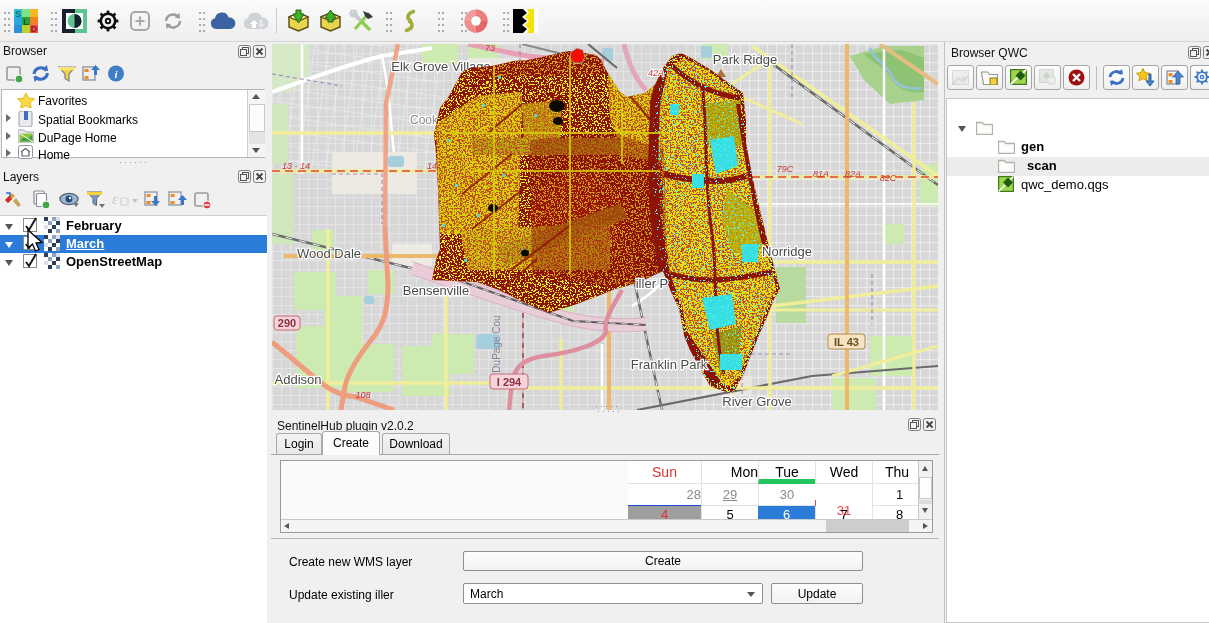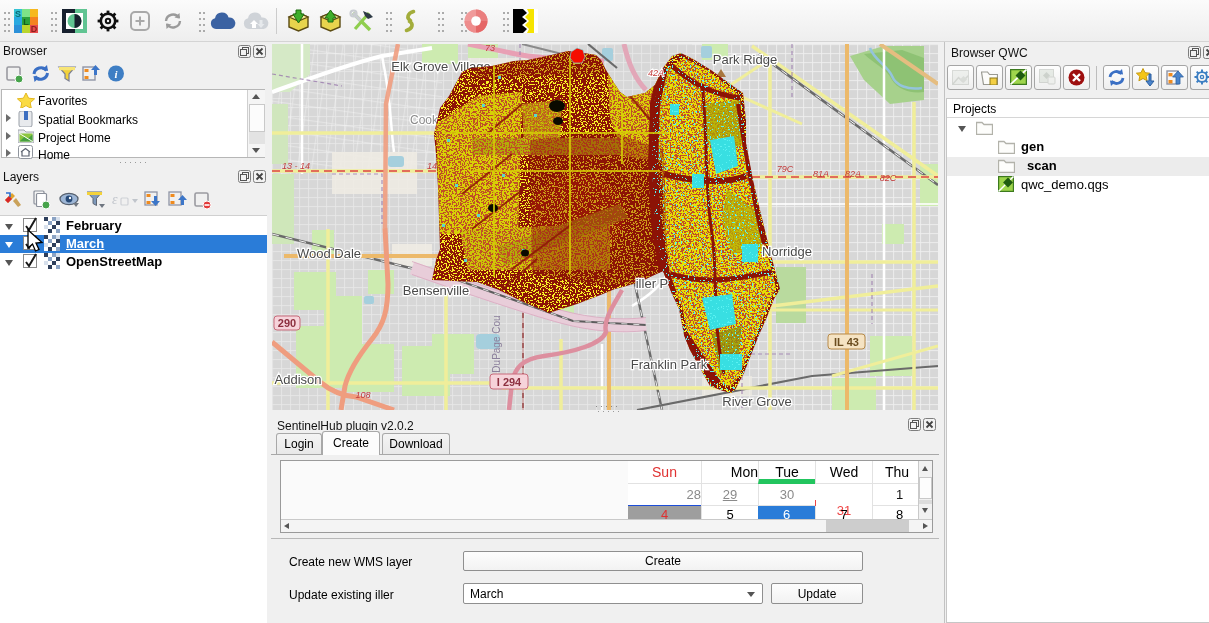--- a/index.html
+++ b/index.html
@@ -189,21 +189,21 @@
         <path d="M6 9 l2 -2 2 2 v-9 h-4z" fill="#3d6fc0"></path>
       </svg>
     <div class="row" style="left:36px;top:21px;font-size:12px;">Spatial Bookmarks</div>
     <div class="abs" style="left:4px;top:42px;width:0;height:0;border-top:4px solid transparent;border-bottom:4px solid transparent;border-left:5px solid #6c6c6c;"></div>
     <svg class="abs" style="left:16px;top:38px;" width="16" height="15" viewBox="0 0 16 15">
         <path d="M0 2 h6 l2 2 h8 v11 h-16z" fill="#e9ebee" stroke="#a0a5ad"></path>
         <rect x="1.5" y="5.5" width="13" height="8" fill="#8cc63f"></rect>
         <path d="M1.5 13.5 l5 -5 3 2.5 5 -4.5 v7z" fill="#46a040"></path>
         <path d="M1.5 5.5 l13 8" stroke="#fff" stroke-width="1"></path>
       </svg>
-    <div class="row" style="left:36px;top:39px;font-size:12px;">Project Home</div>
+    <div class="row" style="left:36px;top:39px;font-size:12px;">DuPage Home</div>
     <div class="abs" style="left:4px;top:59px;width:0;height:0;border-top:4px solid transparent;border-bottom:4px solid transparent;border-left:5px solid #6c6c6c;"></div>
     <svg class="abs" style="left:16px;top:55px;" width="15" height="14" viewBox="0 0 15 14">
         <rect x="0.5" y="0.5" width="14" height="13" rx="2" fill="#fff" stroke="#8f949d"></rect>
         <path d="M3 7 l4.5 -3.5 4.5 3.5 m-8 -0.6 v4.6 h7 v-4.6" fill="none" stroke="#5c6370" stroke-width="1.2"></path>
       </svg>
     <div class="row" style="left:36px;top:56px;font-size:12px;">Home</div>
 
     <div class="abs" style="left:245px;top:0;width:18px;height:67px;background:#f5f5f5;border-left:1px solid #cfcfcf;">
       <div class="abs" style="left:4px;top:4px;">
           <div class="arrowup"></div>
@@ -783,23 +783,20 @@
         <line x1="0.5" y1="9" x2="3.5" y2="9"></line>
         <line x1="14.5" y1="9" x2="17.5" y2="9"></line>
         <line x1="3" y1="3" x2="5" y2="5"></line>
         <line x1="13" y1="13" x2="15" y2="15"></line>
         <line x1="3" y1="15" x2="5" y2="13"></line>
         <line x1="13" y1="5" x2="15" y2="3"></line>
       </g>
     </svg>
 
   <div class="abs" style="left:1px;top:56px;width:264px;height:525px;background:#fff;border:1px solid #c6c6c6;border-right:none;">
-    <div class="abs" style="left:0;top:0;width:100%;height:19px;background:#fff;border-bottom:1px solid #d6d6d6;">
-      <div class="abs" style="left:6px;top:3px;font-size:12px;">Projects</div>
-    </div>
     <div class="abs" style="left:11px;top:27px;width:0;height:0;border-left:4.5px solid transparent;border-right:4.5px solid transparent;border-top:6px solid #555;"></div>
     <svg class="abs" style="left:29px;top:21px;" width="17" height="15">
         <path d="M0.5 2.5 h5.5 l2 2 h8.5 v10 h-16z" fill="#fdfdfb" stroke="#b2b2aa" stroke-width="1.3"></path>
       </svg>
     <div class="abs" style="left:0;top:58px;width:100%;height:19px;background:#ececec;"></div>
     <svg class="abs" style="left:51px;top:40px;" width="17" height="15">
         <path d="M0.5 2.5 h5.5 l2 2 h8.5 v10 h-16z" fill="#fdfdfb" stroke="#b2b2aa" stroke-width="1.3"></path>
       </svg>
     <div class="abs" style="left:74px;top:40px;font-size:13px;font-weight:bold;">gen</div>
     <svg class="abs" style="left:51px;top:59px;" width="17" height="15">

